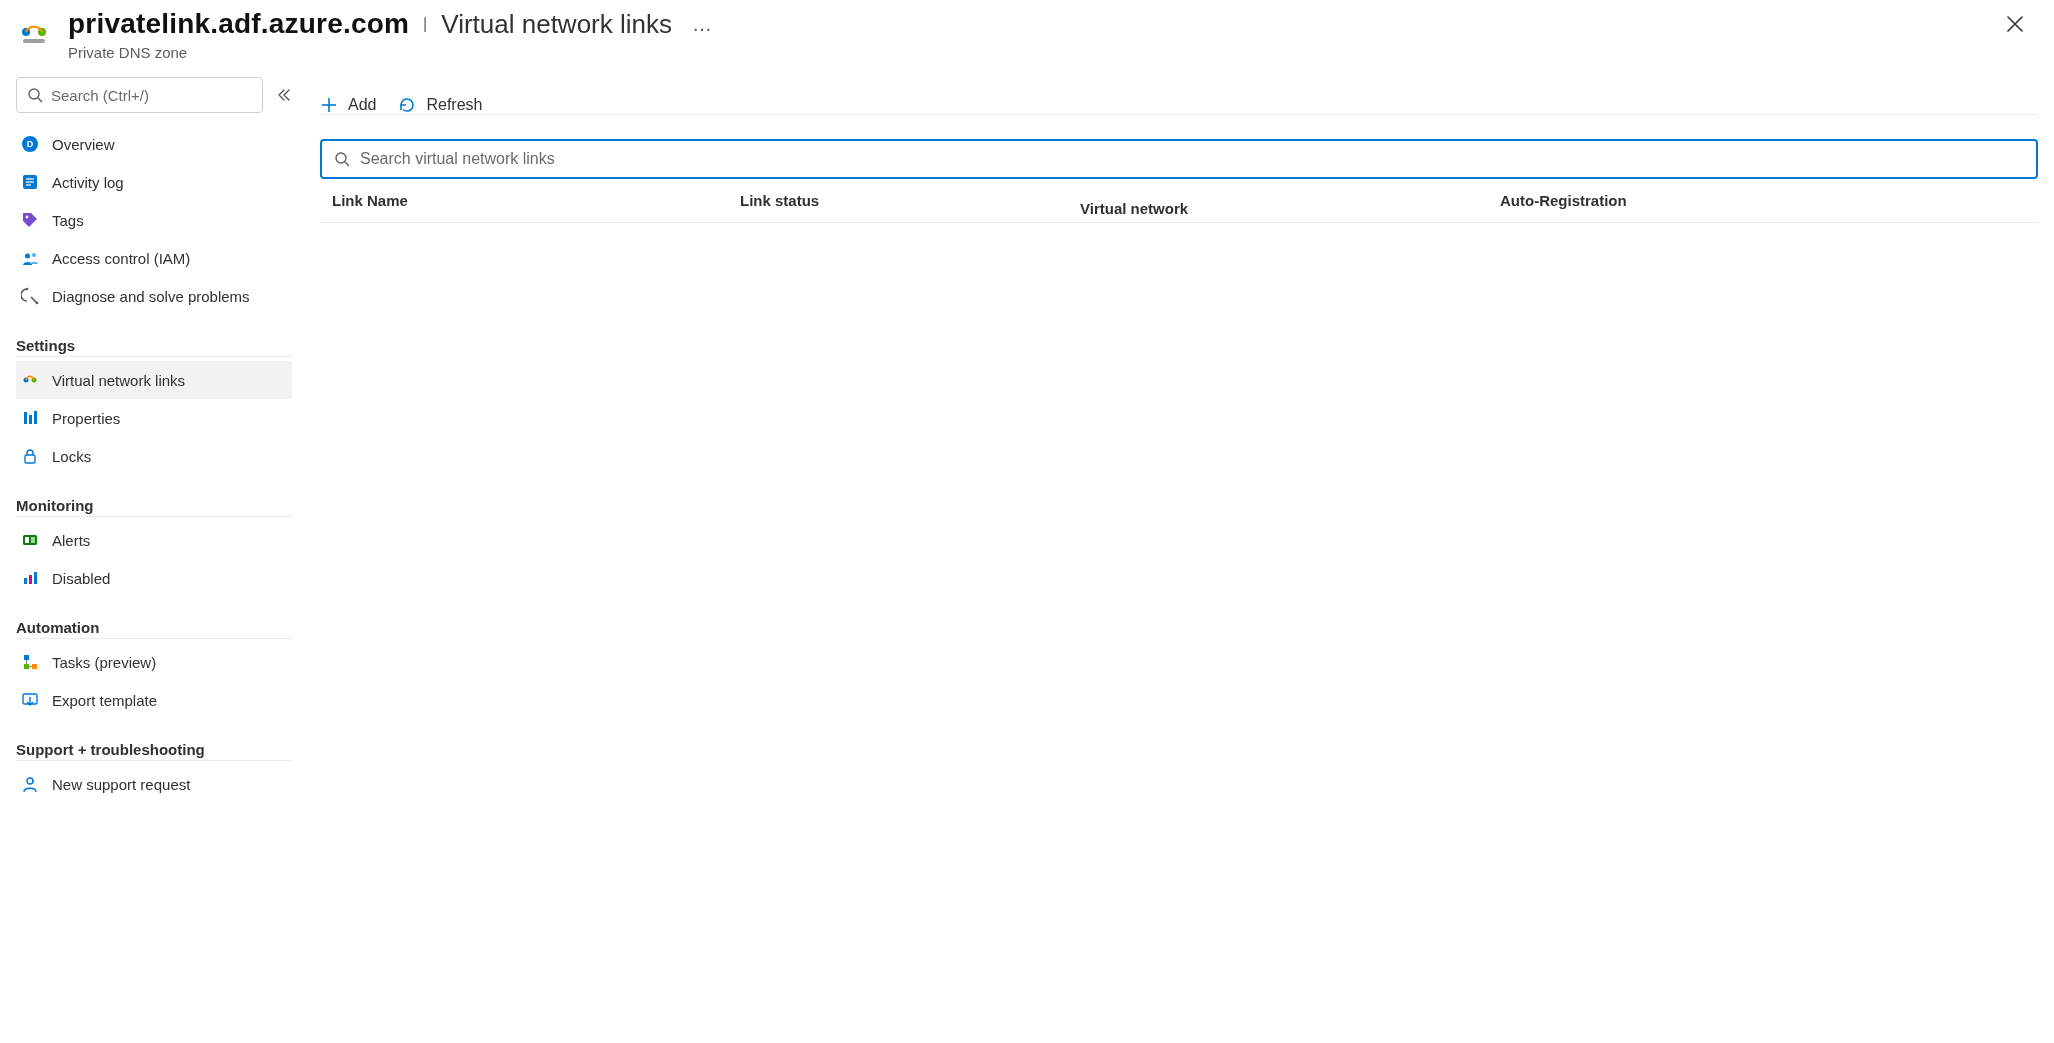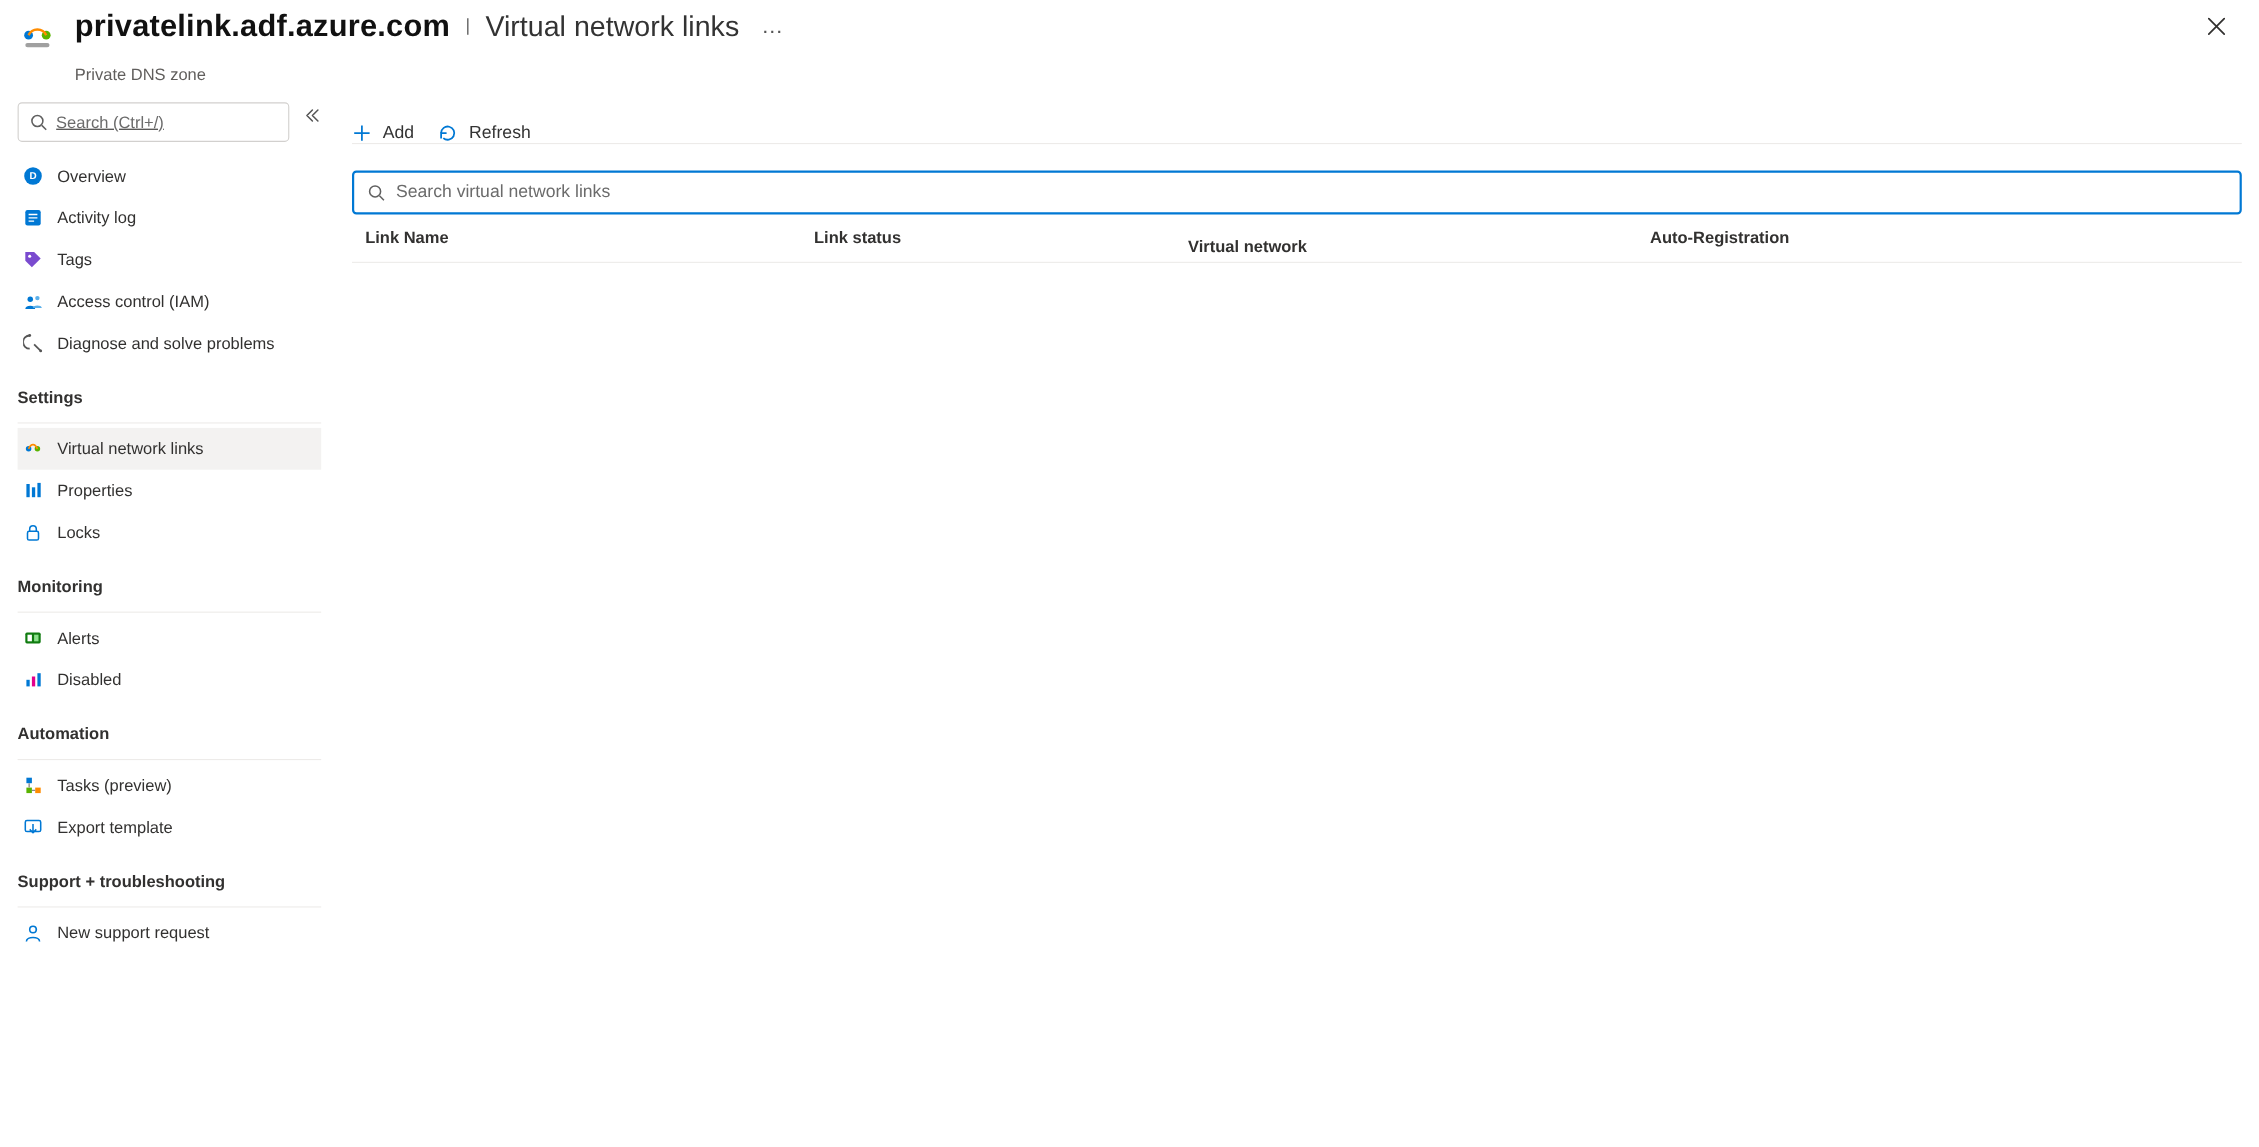--- a/index.html
+++ b/index.html
@@ -19,38 +19,38 @@
   body{width:2054px;height:1043px;overflow:hidden;}
 
   .header{display:flex;align-items:flex-start;padding:8px 23px 10px 16px;justify-content:flex-end;}
   .resource-icon{width:36px;height:36px;margin-right:16px;margin-top:6px;border-radius:4px;display:flex;align-items:center;justify-content:center;}
   .title-block{flex:1;}
   .title-line{display:flex;align-items:center;gap:14px;}
   .title-main{font-size:28px;font-weight:600;color:#111;letter-spacing:.2px;}
   .title-bar{color:#666;font-weight:300;}
   .title-sub{font-size:26px;font-weight:400;color:#333;}
   .title-more{color:#555;font-size:20px;letter-spacing:2px;cursor:pointer;padding:0 6px;}
-  .resource-type{font-size:15px;color:var(--text-dim);margin-top:20px;}
+  .resource-type{font-size:15px;color:var(--text-dim);margin-top:4px;}
   .close-btn{margin-left:auto;width:32px;height:32px;display:flex;align-items:center;justify-content:center;cursor:pointer;}
   .close-btn svg{stroke:#323130;}
 
   .body-row{display:flex;}
 
   .sidebar{width:300px;padding:0 8px 0 16px;}
-  .sb-search-row{display:flex;gap:10px;margin:6px 0 12px 0;text-decoration:underline;}
+  .sb-search-row{display:flex;align-items:center;gap:10px;margin:6px 0 12px 0;}
   .sb-search{flex:1;display:flex;align-items:center;border:1px solid var(--line-strong);border-radius:4px;height:36px;padding:0 10px;}
   .sb-search svg{flex:none;}
   .sb-search input{border:none;outline:none;font-size:15px;color:#333;flex:1;padding-left:8px;}
   .sb-search input::placeholder{color:#6b6b6b;}
   .collapse-btn{width:24px;height:24px;display:flex;align-items:center;justify-content:center;cursor:pointer;color:#555;}
 
   .sb-item{display:flex;align-items:center;height:38px;gap:12px;padding-left:4px;font-size:15px;color:var(--text);cursor:pointer;border-radius:0;}
   .sb-item .ic{width:20px;height:20px;display:flex;align-items:center;justify-content:center;flex:none;}
   .sb-item.selected{background:var(--light);}
-  .sb-section{font-size:15px;font-weight:600;color:var(--text);margin-top:22px;margin-bottom:4px;border-bottom:1px solid var(--line);padding-bottom:14px;}
+  .sb-section{font-size:15px;font-weight:600;color:var(--text);margin-top:22px;margin-bottom:4px;border-bottom:1px solid var(--line);padding-bottom:2px;}
 
   .main{flex:1;padding:0 16px 0 20px;}
   .toolbar{display:flex;align-items:flex-end;gap:22px;height:44px;border-bottom:1px solid var(--line);}
   .tbtn{display:flex;align-items:center;gap:10px;font-size:16px;color:#333;cursor:pointer;}
   .tbtn .ic{color:var(--blue);display:flex;}
 
   .vnl-search{margin-top:24px;display:flex;align-items:center;border:2px solid var(--blue);border-radius:4px;height:40px;padding:0 12px;}
   .vnl-search input{border:none;outline:none;font-size:16px;flex:1;padding-left:10px;color:#333;}
   .vnl-search input::placeholder{color:#6b6b6b;}
 

